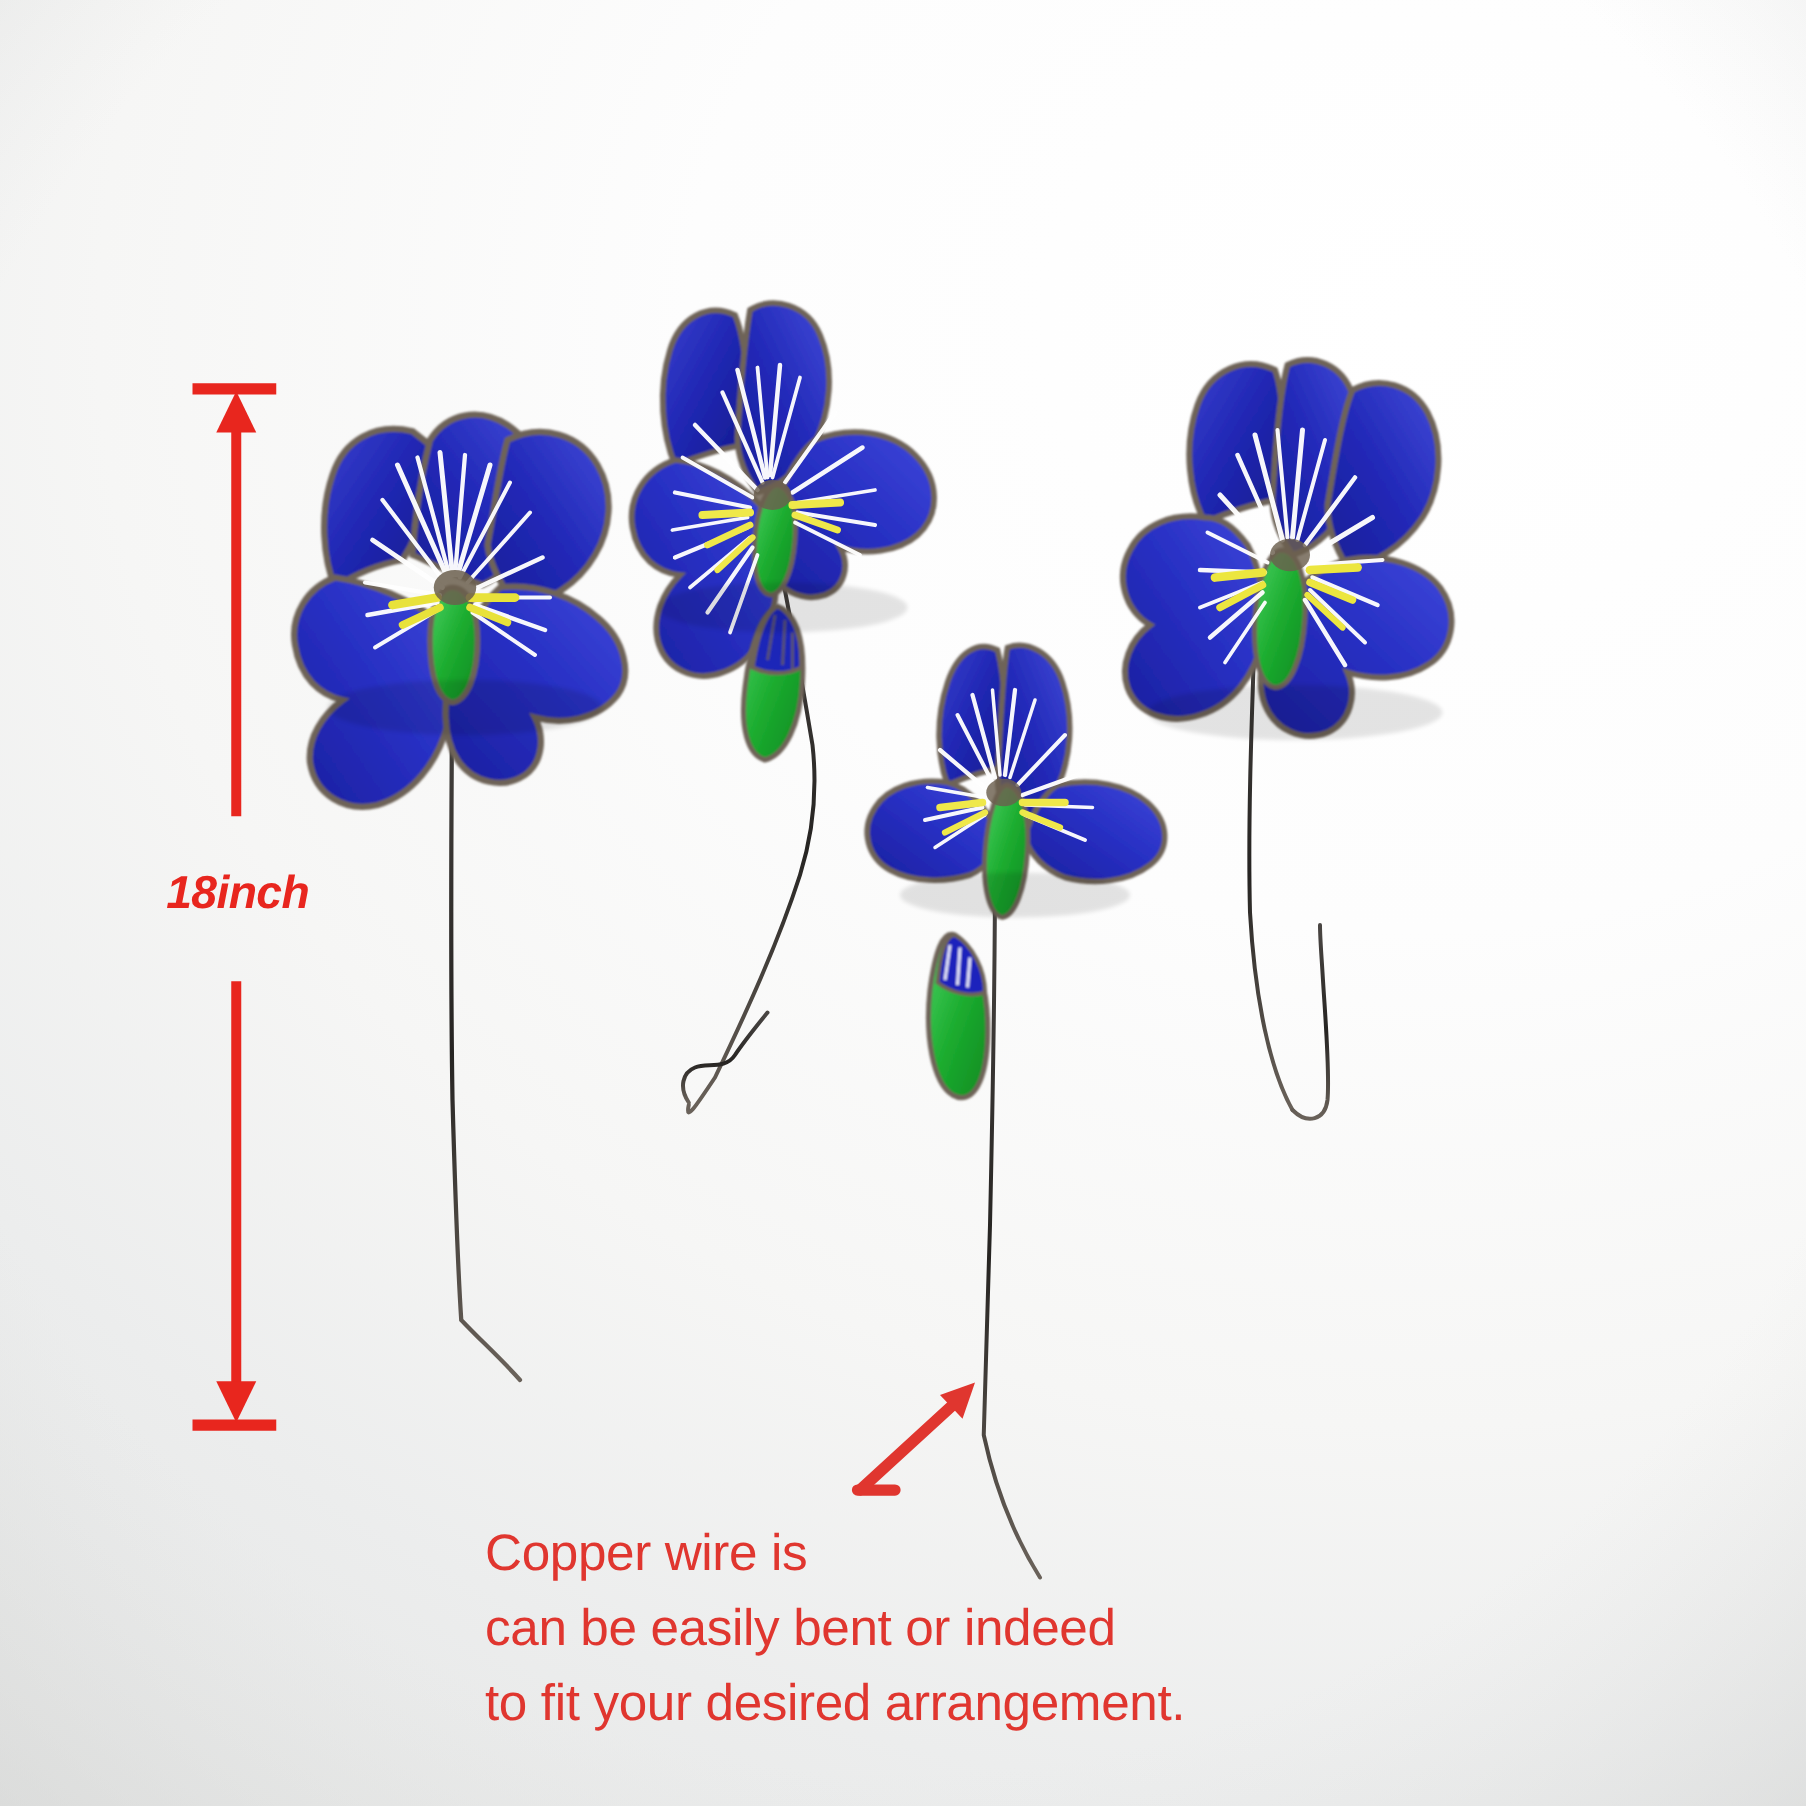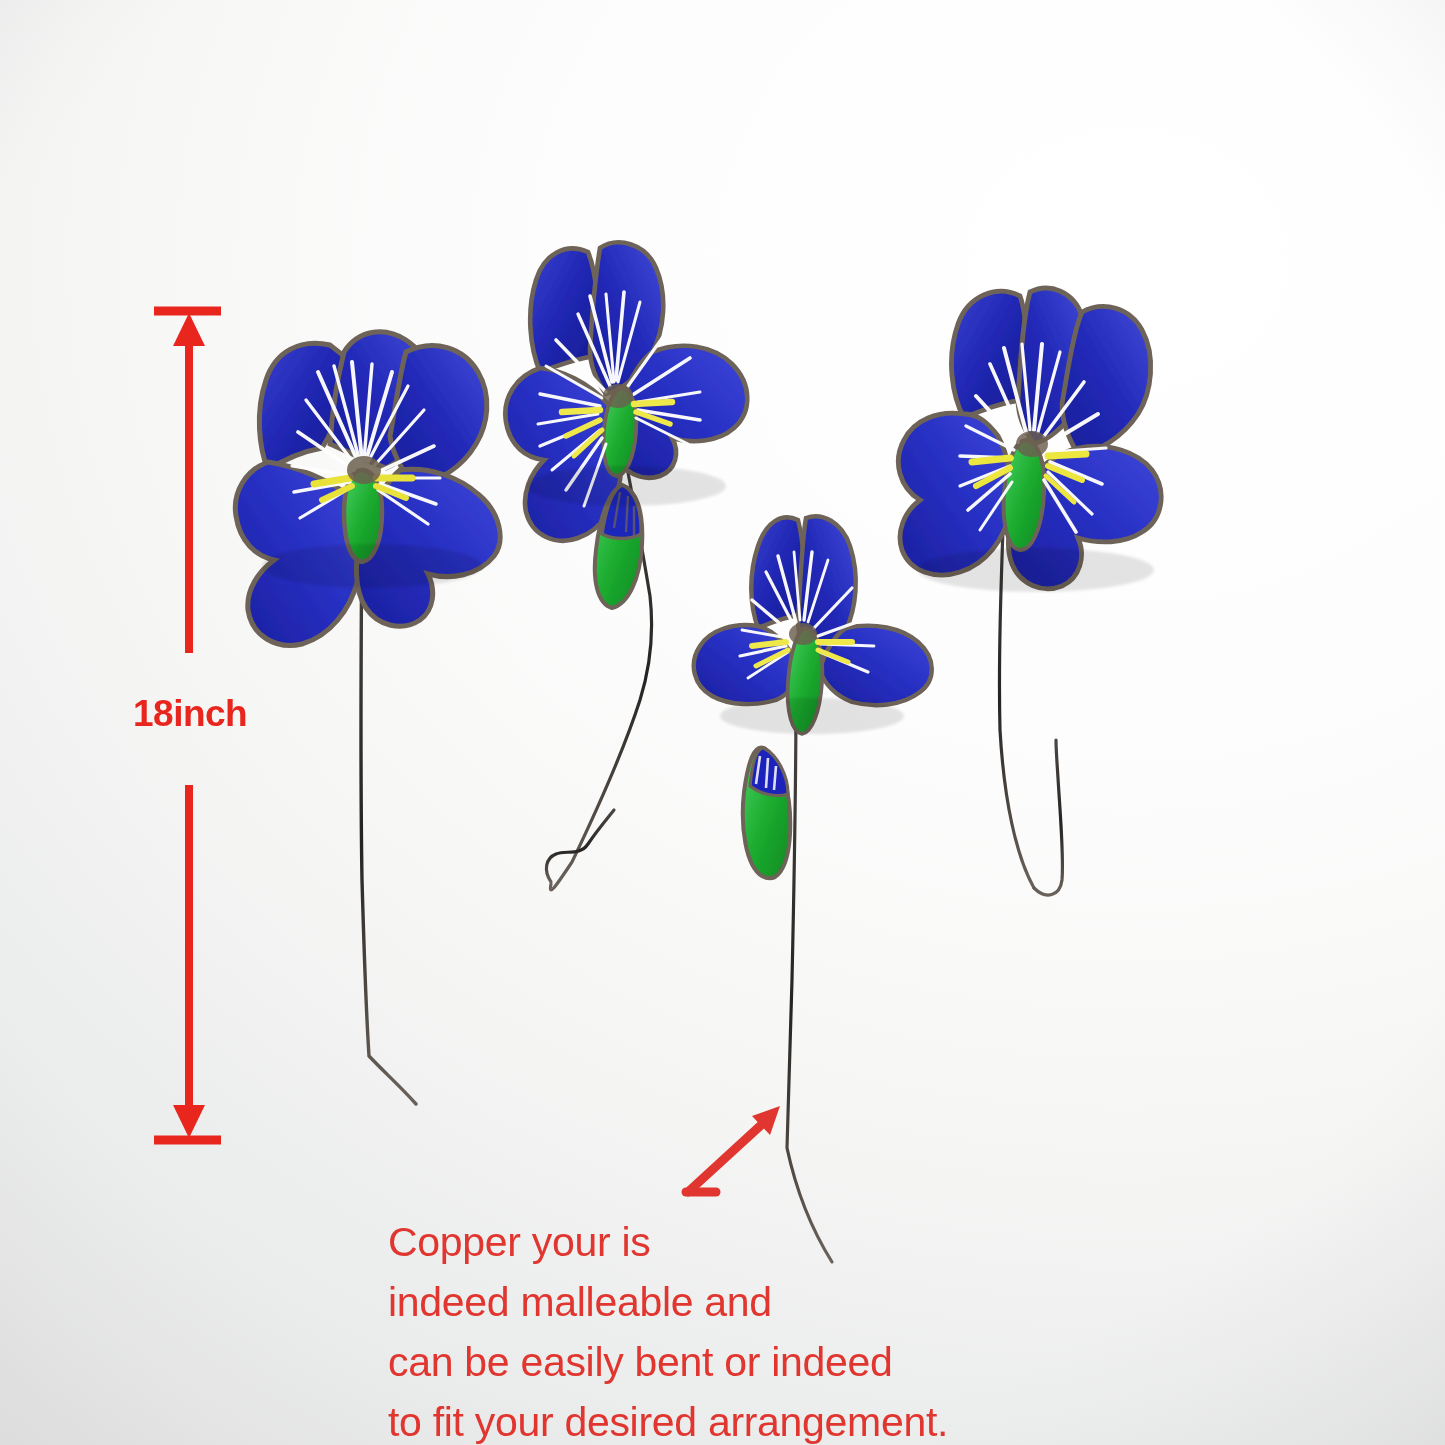--- a/index.html
+++ b/index.html
@@ -25,20 +25,21 @@
   }
   .dim-label {
     position: absolute;
     left: 133px;
     top: 693px;
     font-size: 37px;
     font-weight: 600;
     letter-spacing: -0.5px;
     color: #e8261e;
     white-space: nowrap;
+    font-style: italic;
   }
   .note-block {
     position: absolute;
     left: 388px;
     top: 1212px;
     color: #e0362f;
     font-size: 41px;
     font-weight: 500;
     line-height: 1.465;
     letter-spacing: -0.3px;
@@ -340,20 +341,19 @@
       <line x1="688" y1="1192" x2="771" y2="1116" stroke-width="9" stroke-linecap="round"></line>
       <line x1="686" y1="1192" x2="716" y2="1192" stroke-width="9" stroke-linecap="round"></line>
       <polygon points="780,1106 752,1116 770,1135" stroke="none"></polygon>
     </g>
   </svg>
 
   <div class="txt-layer">
     <div class="dim-label">18inch</div>
 
     <div class="note-block">
-      <span class="ln">Copper your is</span>
-      <span class="ln">indeed malleable and</span>
+      <span class="ln">Copper wire is</span>
       <span class="ln">can be easily bent or indeed</span>
       <span class="ln">to fit your desired arrangement.</span>
     </div>
   </div>
 
 </div>
 
 </body></html>

